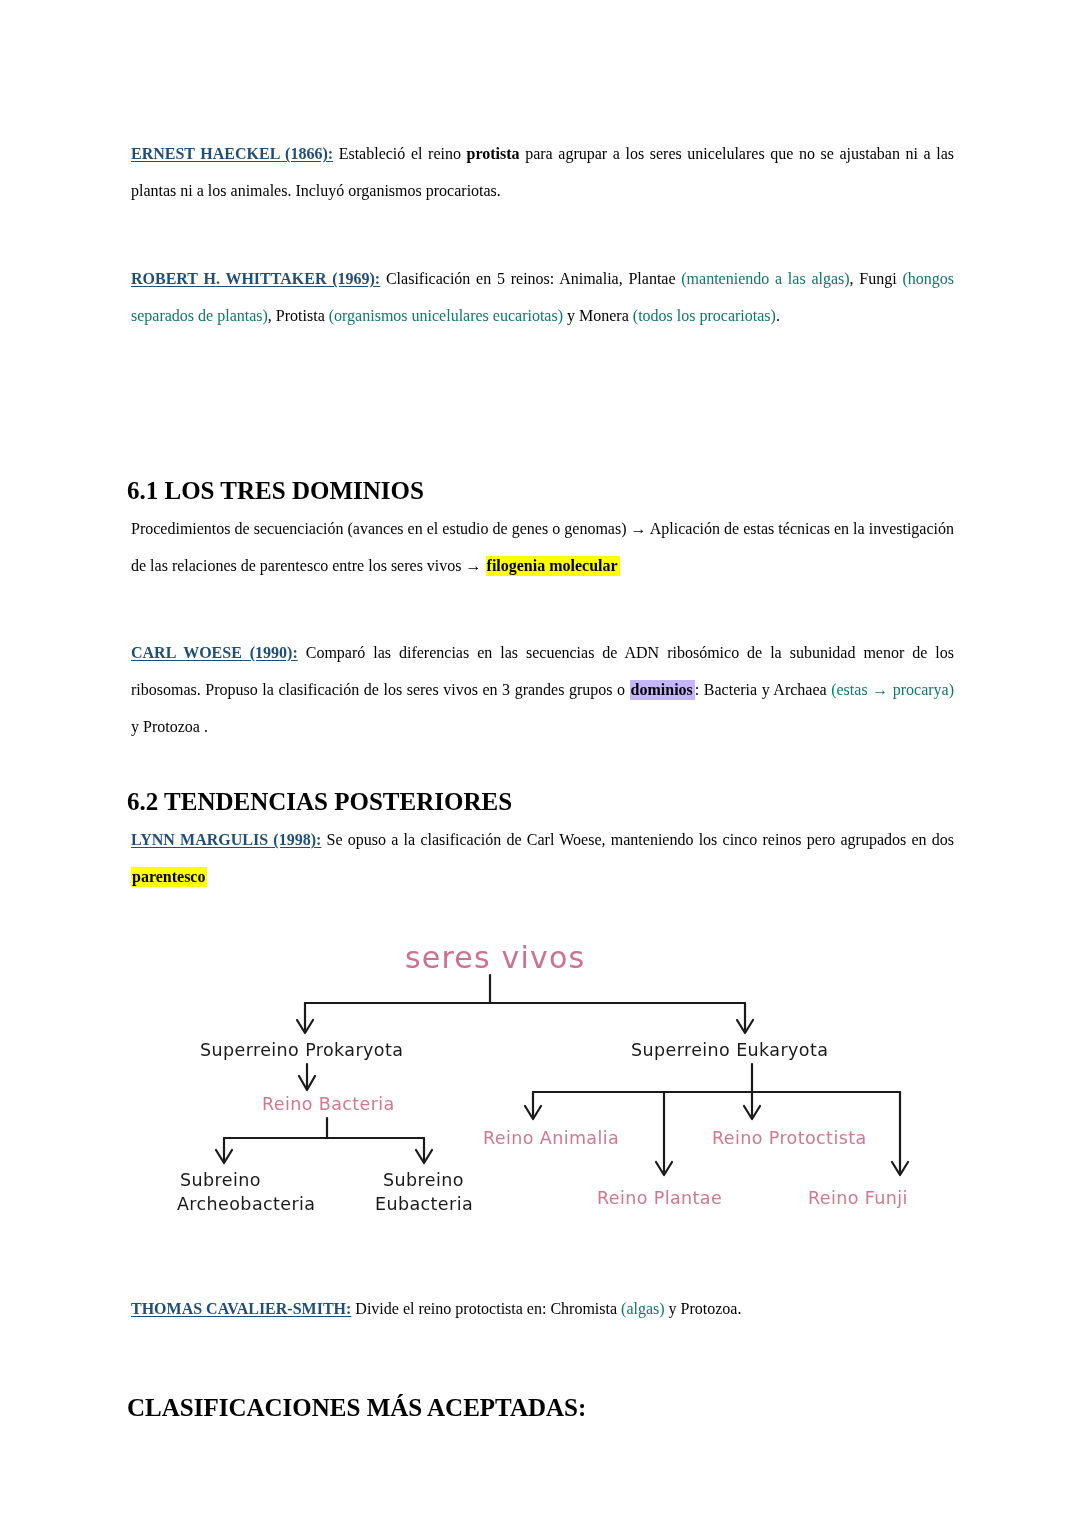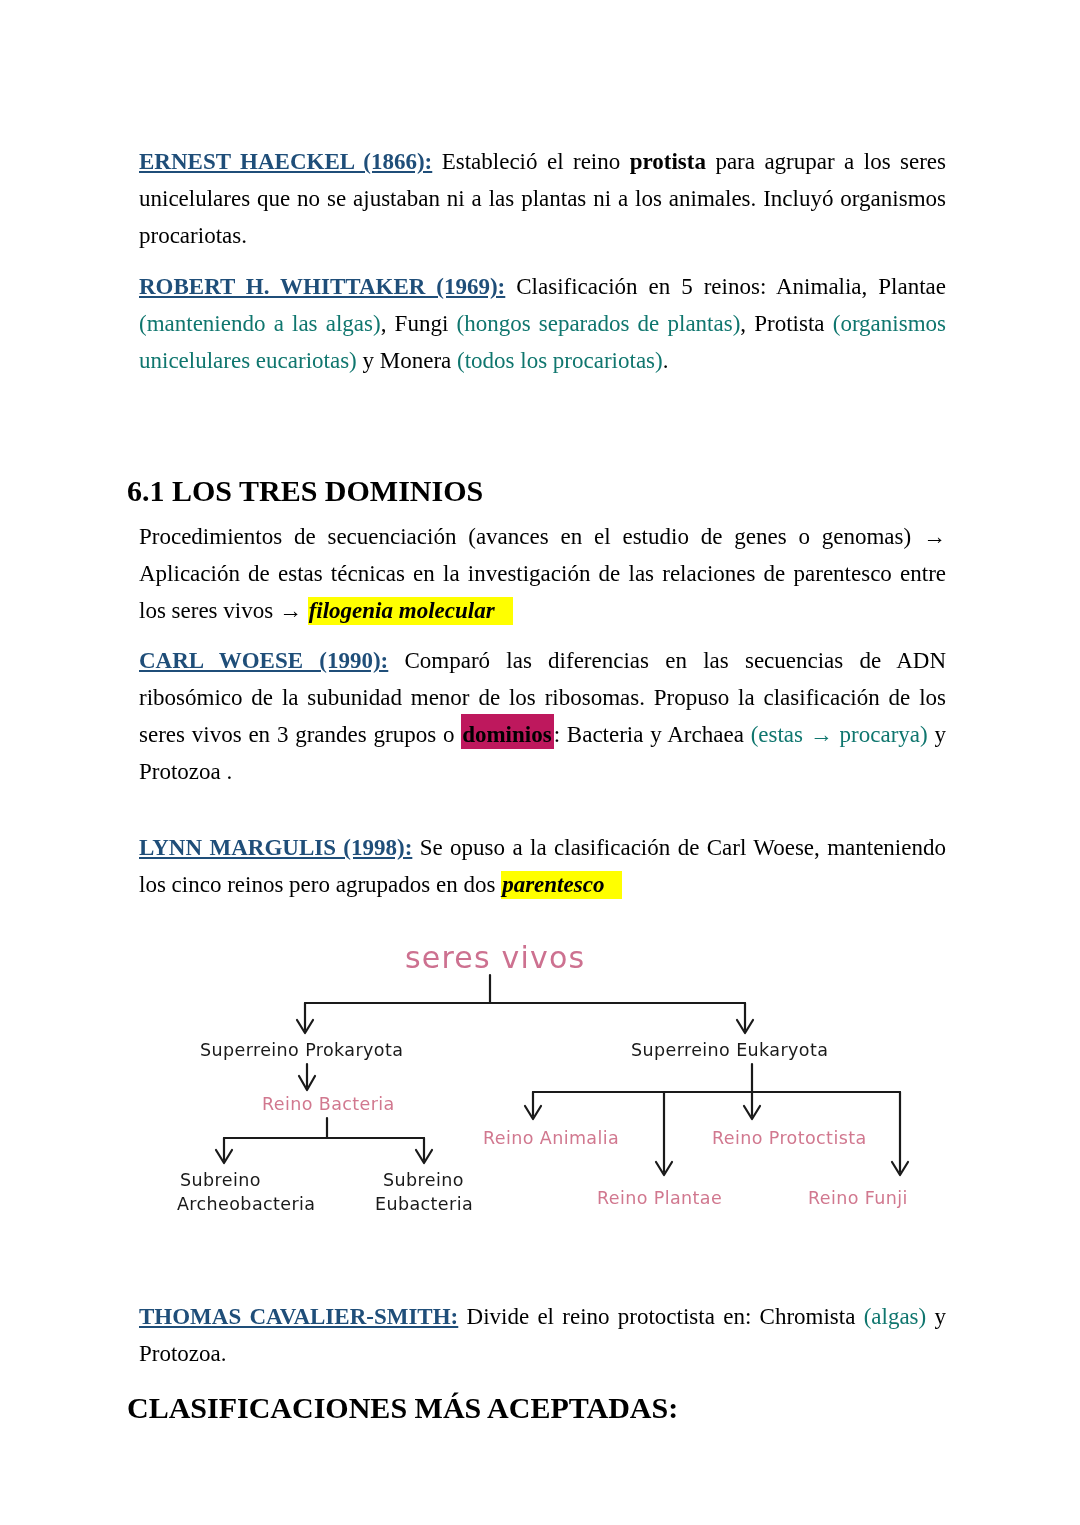--- a/index.html
+++ b/index.html
@@ -18,54 +18,53 @@
 
   .page {
     position: absolute;
     left: 127px;
     top: 0;
     width: 831px;
     height: 1525px;
   }
 
   .para {
-    font-size: 23px;
+    font-size: 16px;
     line-height: 37px;
     text-align: justify;
     text-justify: inter-word;
-    margin: 12px;
+    margin: 4px;
     color: #000000;
   }
 
   .lead {
     color: #1F4E79;
     font-weight: bold;
     text-decoration: underline;
     text-underline-offset: 2px;
   }
 
   .bold { font-weight: bold; }
 
   .red { color: #0f766e; }
 
   .hl-yellow {
     background: #FFFF00;
     font-weight: bold;
-    padding: 1px 18px 2px 1px;
-    font-style: italic;
+    padding: 1px 2px 2px 1px;
   }
 
   .hl-green {
-    background: #be185d;
-    font-weight: bold;
-    padding: 8px 2px 2px 1px;
+    background: #c4b5fd;
+    font-weight: bold;
+    padding: 1px 2px 2px 1px;
   }
 
   .heading {
-    font-size: 30px;
+    font-size: 25px;
     line-height: 34px;
     font-weight: bold;
     margin: 0;
   }
 
   
   .blk { position: absolute; width: 831px; }
   #b-haeckel   { top: 131px; }
   #b-whittaker { top: 256px; }
   #b-margulis  { top: 381px; }
@@ -127,20 +126,23 @@
   </div>
 
   <div class="blk" id="b-sec61-body">
     <p class="para"><span>Procedimientos de secuenciación (avances en el estudio de genes o genomas) → Aplicación de estas técnicas en la investigación de las relaciones de parentesco entre los seres vivos → </span><span class="hl-yellow">filogenia molecular</span></p>
   </div>
 
   <div class="blk" id="b-woese">
     <p class="para"><span class="lead">CARL WOESE (1990):</span><span> Comparó las diferencias en las secuencias de ADN ribosómico de la subunidad menor de los ribosomas. Propuso la clasificación de los seres vivos en 3 grandes grupos o </span><span class="hl-green">dominios</span><span>: Bacteria y Archaea </span><span class="red">(estas → procarya)</span><span> y Protozoa .</span></p>
   </div>
 
+  <div class="blk" id="b-sec62">
+    <p class="heading">6.2 TENDENCIAS POSTERIORES</p>
+  </div>
 
   <div class="blk" id="b-sec62-body">
     <p class="para"><span class="lead">LYNN MARGULIS (1998):</span><span> Se opuso a la clasificación de Carl Woese, manteniendo los cinco reinos pero agrupados en dos </span><span class="hl-yellow">parentesco</span></p>
   </div>
 
   <div class="blk" id="b-cavalier">
     <p class="para"><span class="lead">THOMAS CAVALIER-SMITH:</span><span> Divide el reino protoctista en: Chromista </span><span class="red">(algas)</span><span> y Protozoa.</span></p>
   </div>
 
   <div class="blk" id="b-clasif">

